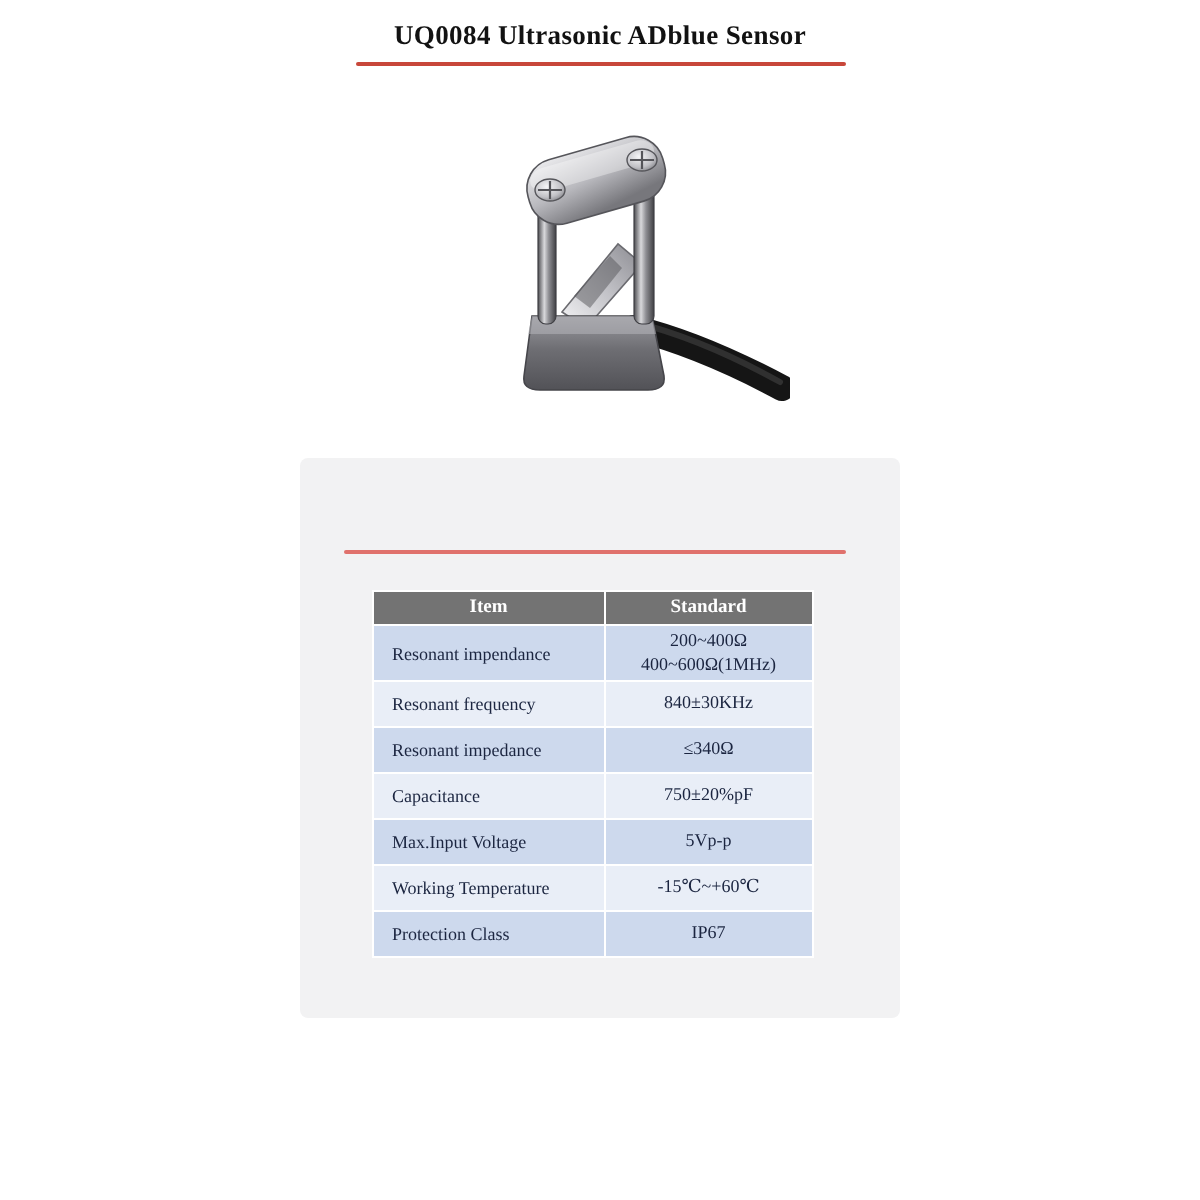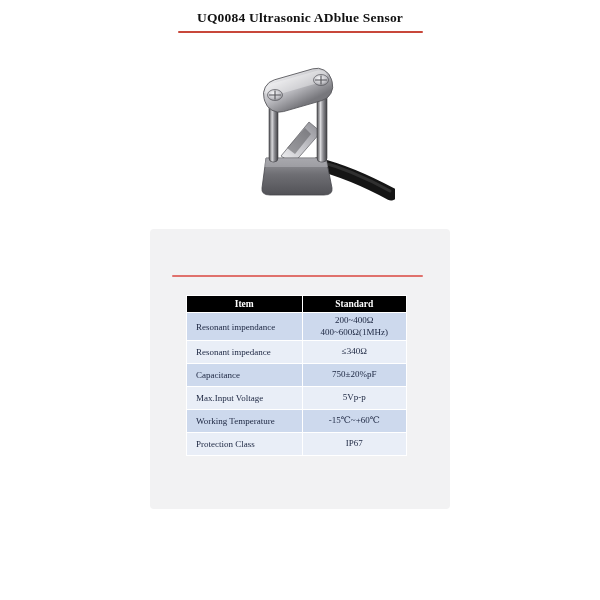--- a/index.html
+++ b/index.html
@@ -24,21 +24,21 @@
   .section-rule{position:absolute;left:22px;top:46px;width:251px;height:2px;background:#e0716c;border-radius:1px;}
   
   table.specs{
     position:absolute;left:36px;top:66px;width:221px;
     border-collapse:separate;border-spacing:1px;background:#ffffff;
     table-layout:fixed;
   }
   table.specs col.c1{width:114px;}
   table.specs col.c2{width:103px;}
   table.specs th{
-    background:#000000;color:#ffffff;font-size:9.5px;font-weight:bold;
+    background:#737373;color:#ffffff;font-size:9.5px;font-weight:bold;
     height:16px;text-align:center;padding:0;
   }
   table.specs td{
     font-size:9px;color:#1b2540;padding:0;height:22px;vertical-align:middle;
   }
   table.specs td.item{text-align:left;padding-left:9px;margin-left:42px;}
   table.specs td.std{text-align:center;white-space:pre-line;line-height:1.25;}
   table.specs tbody tr:nth-child(odd) td{background:#cdd9ed;}
   table.specs tbody tr:nth-child(even) td{background:#e9eef7;}
   table.specs tbody tr:first-child td{height:27px;}
@@ -124,20 +124,24 @@
         <th>Standard</th>
       </tr>
     </thead>
     <tbody>
       <tr>
         <td class="item">Resonant impendance</td>
         <td class="std">200~400Ω
 400~600Ω(1MHz)</td>
       </tr>
       <tr>
+        <td class="item">Resonant frequency</td>
+        <td class="std">840±30KHz</td>
+      </tr>
+      <tr>
         <td class="item">Resonant impedance</td>
         <td class="std">≤340Ω</td>
       </tr>
       <tr>
         <td class="item">Capacitance</td>
         <td class="std">750±20%pF</td>
       </tr>
       <tr>
         <td class="item">Max.Input Voltage</td>
         <td class="std">5Vp-p</td>

